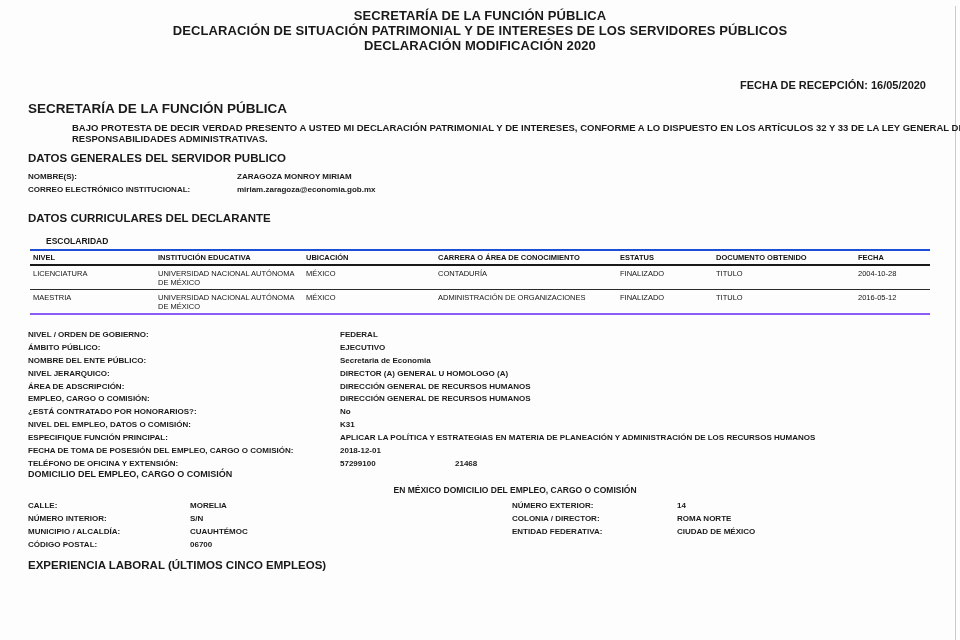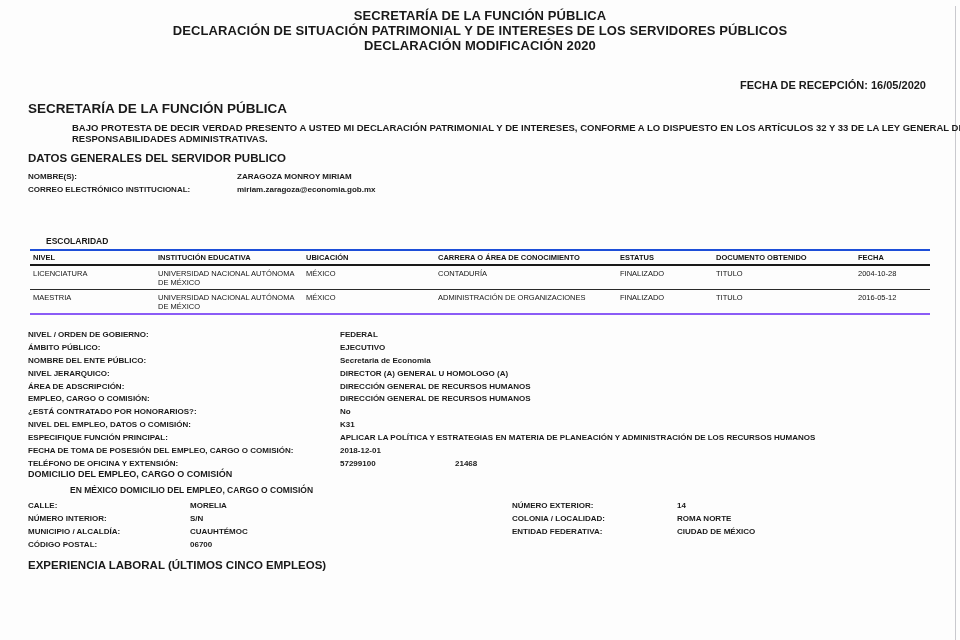--- a/index.html
+++ b/index.html
@@ -31,21 +31,21 @@
   .frow{position:absolute;left:28px;height:11px;font-size:8px;font-weight:bold;white-space:nowrap;}
   .frow .fv{position:absolute;top:0;white-space:nowrap;}
   .dgrow .fv{left:209px;}
   .emprow .fv{left:312px;}
   .emprow .fv2{position:absolute;top:0;left:427px;white-space:nowrap;}
   .domrowL .fv{left:162px;}
   .domrowR{left:512px;}
   .domrowR .fv{left:165px;}
 
   .dom-title{position:absolute;left:28px;top:469px;font-size:9px;font-weight:bold;white-space:nowrap;}
-  .dom-sub{position:absolute;left:70px;top:485px;width:890px;text-align:left;font-size:8.5px;font-weight:bold;white-space:nowrap;}
+  .dom-sub{position:absolute;left:70px;top:485px;width:890px;text-align:center;font-size:8.5px;font-weight:bold;white-space:nowrap;}
 
   table.esc{position:absolute;left:30px;top:249px;width:900px;border-collapse:collapse;
     font-size:7.5px;table-layout:fixed;color:#141414;}
   table.esc th{font-weight:bold;text-align:left;vertical-align:top;padding:2px 3px 2px 3px;
     border-top:2px solid #1d4ed8;border-bottom:2px solid #1a1a1a;white-space:nowrap;overflow:hidden;}
   table.esc td{vertical-align:top;padding:3px 3px 2px 3px;height:17px;line-height:9px;}
   table.esc tr.r1 td{border-bottom:1px solid #2a2a2a;}
   table.esc tr.r2 td{border-bottom:2px solid #8b5cf6;}
 </style>
 </head>
@@ -71,20 +71,21 @@
   <div class="h2 dg">DATOS GENERALES DEL SERVIDOR PUBLICO</div>
   <div class="frow dgrow" style="top:172px">
     <span class="fl">NOMBRE(S):</span>
     <span class="fv">ZARAGOZA MONROY MIRIAM</span>
   </div>
   <div class="frow dgrow" style="top:185px">
     <span class="fl">CORREO ELECTRÓNICO INSTITUCIONAL:</span>
     <span class="fv">miriam.zaragoza@economia.gob.mx</span>
   </div>
 
+  <div class="h2 dc">DATOS CURRICULARES DEL DECLARANTE</div>
   <div class="sub-escolaridad">ESCOLARIDAD</div>
 
   <table class="esc">
     <colgroup>
       <col style="width:125px">
         <col style="width:148px">
         <col style="width:132px">
       <col style="width:182px">
         <col style="width:96px">
         <col style="width:142px">
@@ -188,21 +189,21 @@
   <div class="frow domrowL" style="top:540px">
     <span class="fl">CÓDIGO POSTAL:</span>
     <span class="fv">06700</span>
   </div>
 
   <div class="frow domrowR" style="top:501px">
     <span class="fl">NÚMERO EXTERIOR:</span>
     <span class="fv">14</span>
   </div>
   <div class="frow domrowR" style="top:514px">
-    <span class="fl">COLONIA / LOCALIDAD:</span>
+    <span class="fl">COLONIA / DIRECTOR:</span>
     <span class="fv">ROMA NORTE</span>
   </div>
   <div class="frow domrowR" style="top:527px">
     <span class="fl">ENTIDAD FEDERATIVA:</span>
     <span class="fv">CIUDAD DE MÉXICO</span>
   </div>
 
   <div class="h2 exp">EXPERIENCIA LABORAL (ÚLTIMOS CINCO EMPLEOS)</div>
 </div>
 

